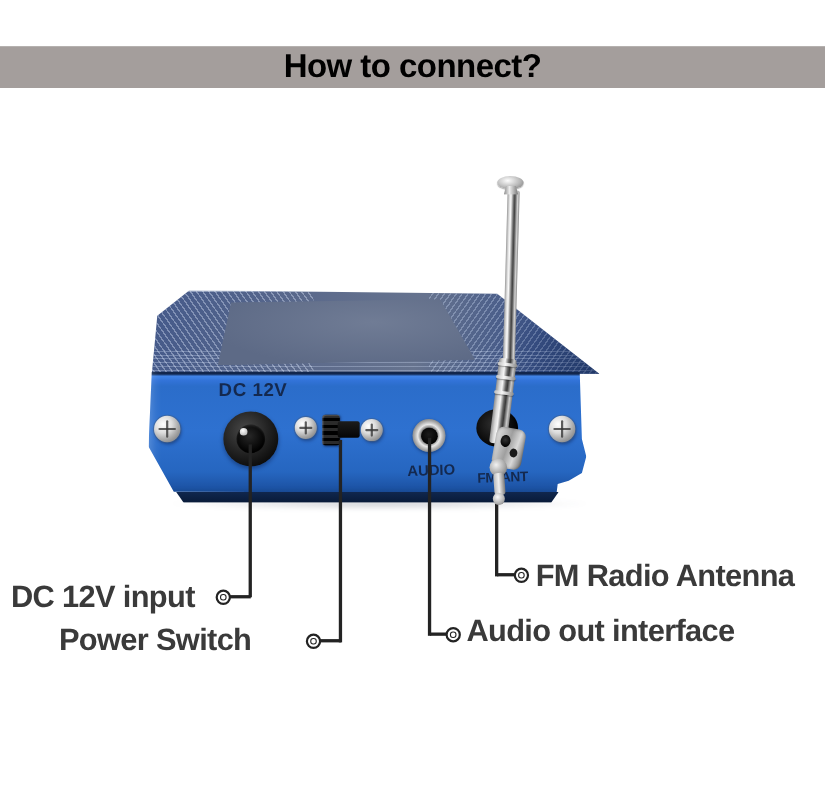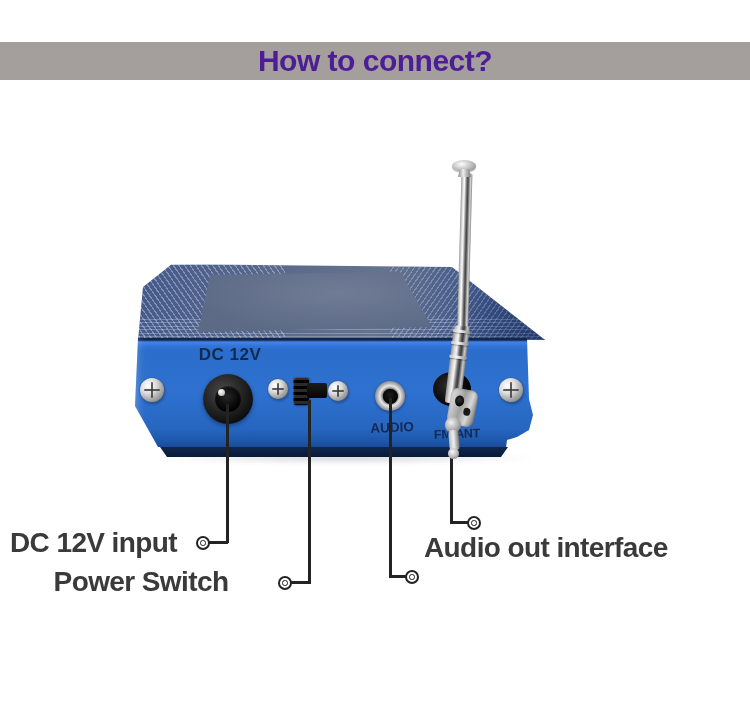--- a/index.html
+++ b/index.html
@@ -3,21 +3,21 @@
 <meta charset="utf-8">
 <style>
   html,body{margin:0;padding:0;background:#fff;}
   .stage{position:relative;width:750px;height:727px;background:#ffffff;overflow:hidden;
          font-family:"Liberation Sans",sans-serif;}
   .abs{position:absolute;}
 
   
   .header{left:0;top:42px;width:750px;height:38px;background:#a49e9c;
           display:flex;align-items:center;justify-content:center;}
-  .header-title{font-size:30px;font-weight:bold;color:#4c1d95;letter-spacing:-0.5px;}
+  .header-title{font-size:30px;font-weight:bold;color:#000000;letter-spacing:-0.5px;}
 
   
   .dev-shadow{left:150px;top:452px;width:390px;height:12px;
     background:radial-gradient(ellipse at 50% 50%,rgba(40,50,70,0.22),rgba(40,50,70,0) 70%);
     filter:blur(2px);}
 
   
   .topface{left:135px;top:263px;width:410px;height:77px;
     clip-path:polygon(37px 1px,317px 4px,410px 77px,3px 77px,8px 24px);
     background:linear-gradient(100deg,#44598a,#5e6c8c 40%,#66738e 60%,#3d5488 85%,#2e4878);}
@@ -136,21 +136,21 @@
   .cmark i{display:block;width:5.5px;height:5.5px;border:1.5px solid #232323;border-radius:50%;box-sizing:border-box;}
   .cm-dc{left:196px;top:536px;}
   .cm-pw{left:278px;top:576px;}
   .cm-au{left:405px;top:570px;}
   .cm-fm{left:467px;top:516px;}
 
   
   .callout-label{font-size:28px;font-weight:bold;color:#3a3a3a;letter-spacing:-0.6px;white-space:nowrap;}
   .lb-dc{left:10px;top:527px;width:182px;}
   .lb-pw{left:10px;top:566px;width:262px;text-align:center;}
-  .lb-au{left:424px;top:532px;}
+  .lb-au{left:424px;top:558px;}
   .lb-fm{left:487px;top:508px;}
 </style>
 </head>
 <body>
 
 <div class="stage">
 
   <div class="abs header">
     <span class="header-title">How to connect?</span>
   </div>
@@ -240,14 +240,15 @@
   <div class="abs cmark cm-au">
       <i></i>
     </div>
   <div class="abs cmark cm-fm">
       <i></i>
     </div>
 
   <div class="abs callout-label lb-dc">DC 12V input</div>
   <div class="abs callout-label lb-pw">Power Switch</div>
   <div class="abs callout-label lb-au">Audio out interface</div>
+  <div class="abs callout-label lb-fm">FM Radio Antenna</div>
 
 </div>
 
 </body></html>

